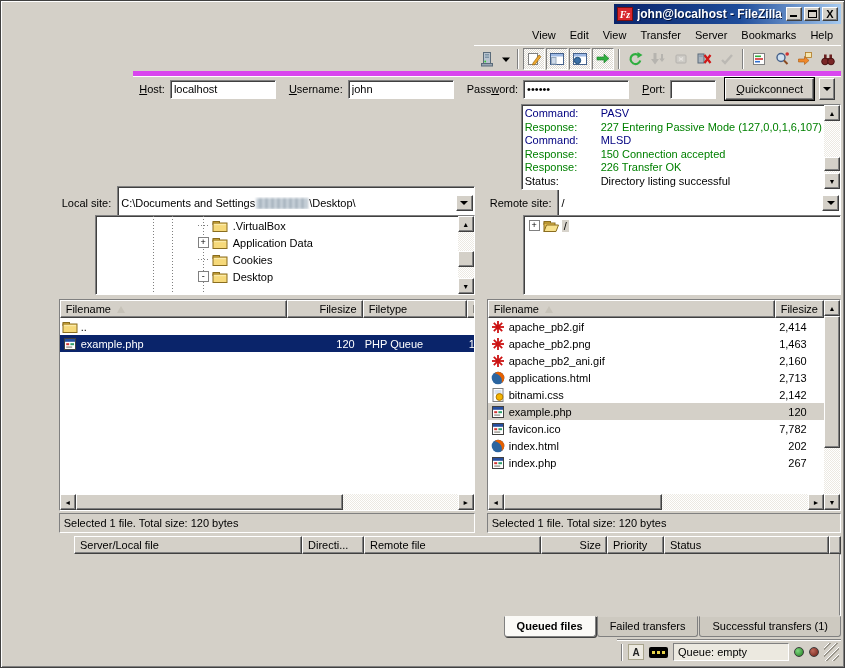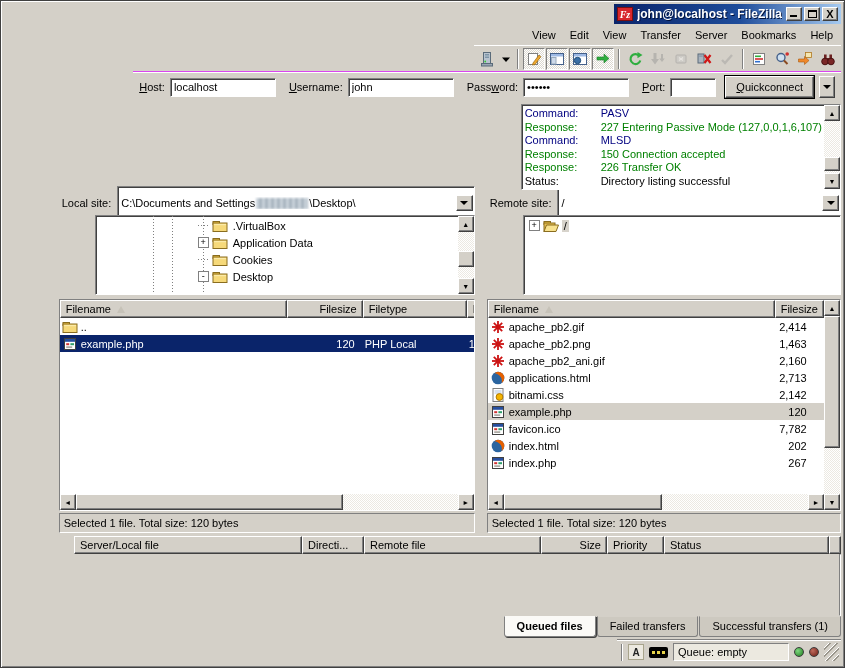--- a/index.html
+++ b/index.html
@@ -18,21 +18,21 @@
   
   .menubar{height:21px;flex:0 0 21px;display:flex;align-items:center;padding:0 1px;}
   .menu-item{padding:2px 7px;cursor:default;}
   .toolbar{height:26px;flex:0 0 26px;display:flex;align-items:center;gap:1px;padding:0 2px;border-top:1px solid #fff;}
   .tb-sep{width:2px;height:20px;margin:0 3px;border-left:1px solid #808080;border-right:1px solid #fff;}
   .tbtn{width:22px;height:22px;display:flex;align-items:center;justify-content:center;border:1px solid transparent;}
   .tbtn.pressed{border-color:#808080 #fff #fff #808080;background-image:conic-gradient(#fff 25%,#dcd8d0 25% 50%,#fff 50% 75%,#dcd8d0 75%);background-size:2px 2px;}
   .tbtn.disabled svg{filter:grayscale(1);opacity:.4;}
   .tbtn.drop{width:14px;}
   
-  .quickbar{height:31px;flex:0 0 31px;display:flex;align-items:center;gap:5px;padding:0 6px;border-top:1px solid #d946ef;box-shadow:inset 0 1px 0 #fff;}
+  .quickbar{height:31px;flex:0 0 31px;display:flex;align-items:center;gap:5px;padding:0 6px;border-top:5px solid #d946ef;box-shadow:inset 0 1px 0 #fff;}
   .field{background:#fff;border:1px solid;border-color:#808080 #fff #fff #808080;box-shadow:inset 1px 1px 0 #404040;}
   input.field{height:19px;padding:1px 3px;font:11px "Liberation Sans",sans-serif;outline:none;}
   .qc-btn{height:22px;padding:2px 10px;background:#d4d0c8;border:1px solid;border-color:#fff #404040 #404040 #fff;box-shadow:inset -1px -1px 0 #808080,0 0 0 1px #000;font:11px "Liberation Sans",sans-serif;margin-left:4px;}
   .qc-drop{height:22px;width:16px;background:#d4d0c8;border:1px solid;border-color:#fff #404040 #404040 #fff;box-shadow:inset -1px -1px 0 #808080;display:flex;align-items:center;justify-content:center;}
   .caret{width:0;height:0;border-left:4px solid transparent;border-right:4px solid transparent;border-top:4px solid #000;display:inline-block;}
   
   .log{height:86px;flex:0 0 86px;margin:2px 0 1px 0;background:#fff;border:1px solid;border-color:#808080 #fff #fff #808080;box-shadow:inset 1px 1px 0 #404040;position:relative;overflow:hidden;padding:2px 18px 0 3px;}
   .log-line{display:flex;line-height:13.5px;white-space:nowrap;}
   .log-label{width:76px;flex:0 0 76px;}
   .lg-command{color:#000080;}
@@ -440,21 +440,21 @@
                       <rect x="8.4" y="7.2" width="3.6" height="2" fill="#2f9e6a"></rect>
                       <rect x="4.2" y="10.4" width="6" height="1.4" fill="#9a968e"></rect>
                     </svg>
                   </span>
                   <span>example.php</span>
                 </div>
                 <div class="fcell num" style="flex: 0 0 76px; width: 76px;">
                   <span>120</span>
                 </div>
                 <div class="fcell" style="flex: 0 0 104px; width: 104px;">
-                  <span>PHP Local</span>
+                  <span>PHP Queue</span>
                 </div>
                 <div class="fcell" style="flex: 0 0 7px; width: 7px;">
                   <span>1</span>
                 </div>
               </div>
             </div>
             <div class="hscroll">
               <div class="sb-btn">◄</div>
               <div class="sb-track">
                 <div class="sb-thumb" style="top: 0px; bottom: 0px; left: 0px; width: 70%;"></div>

